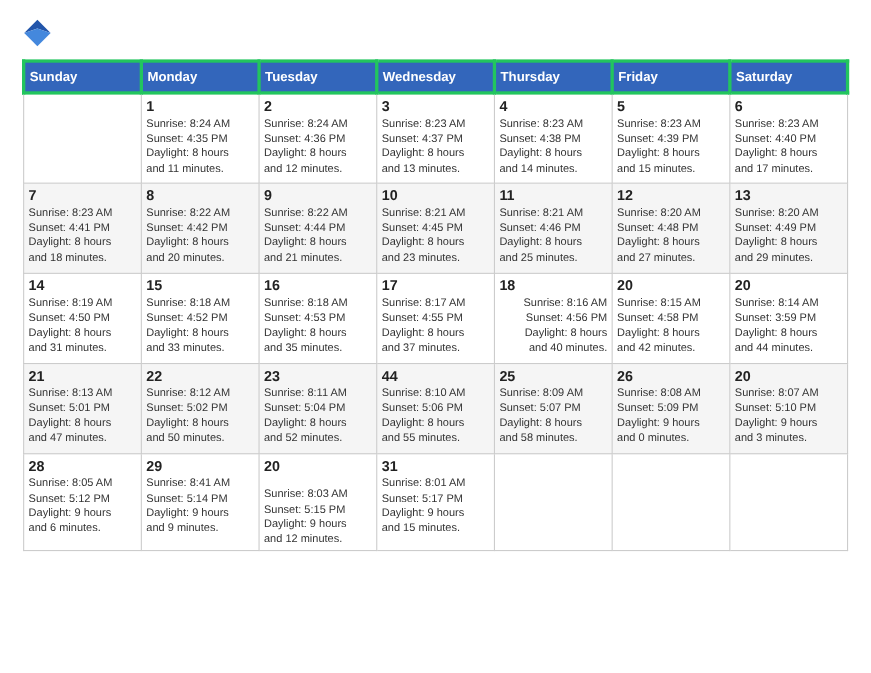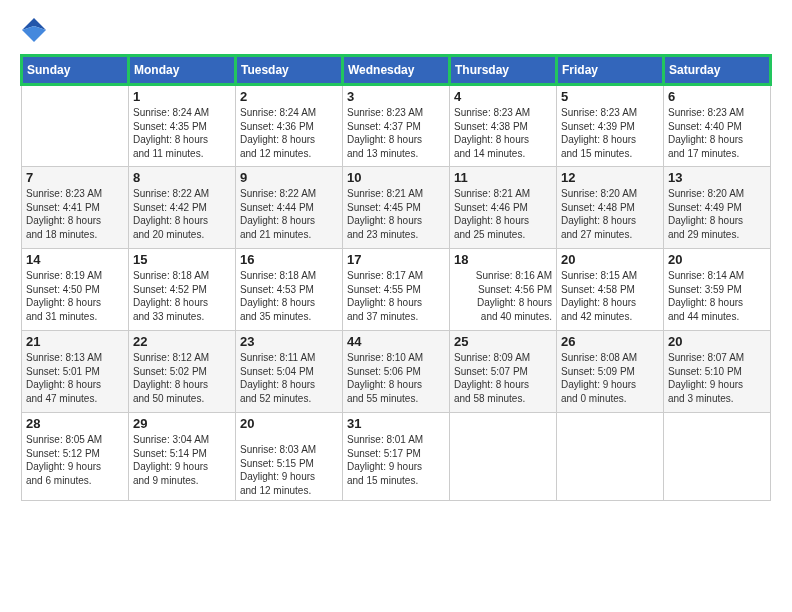--- a/index.html
+++ b/index.html
@@ -336,21 +336,21 @@
         <tr>
           <td>
             <div class="day-number">28</div>
             <div class="day-info" style="white-space: pre-line;">Sunrise: 8:05 AM
 Sunset: 5:12 PM
 Daylight: 9 hours
 and 6 minutes.</div>
           </td>
           <td>
             <div class="day-number">29</div>
-            <div class="day-info" style="white-space: pre-line;">Sunrise: 3:04 AM
+            <div class="day-info" style="white-space: pre-line;">Sunrise: 8:41 AM
 Sunset: 5:14 PM
 Daylight: 9 hours
 and 9 minutes.</div>
           </td>
           <td>
             <div class="day-number">20</div>
             <div class="day-info" style="white-space: pre-line; margin-top: 12px;">Sunrise: 8:03 AM
 Sunset: 5:15 PM
 Daylight: 9 hours
 and 12 minutes.</div>

